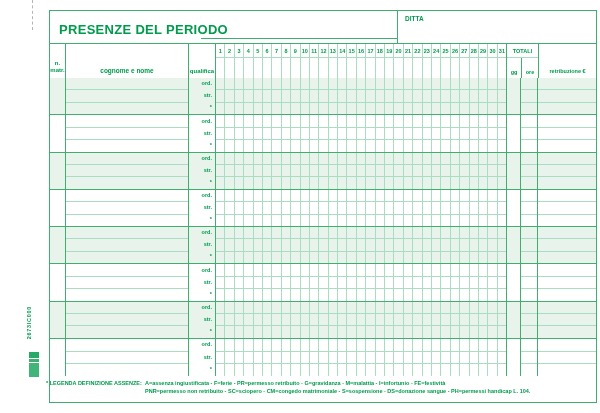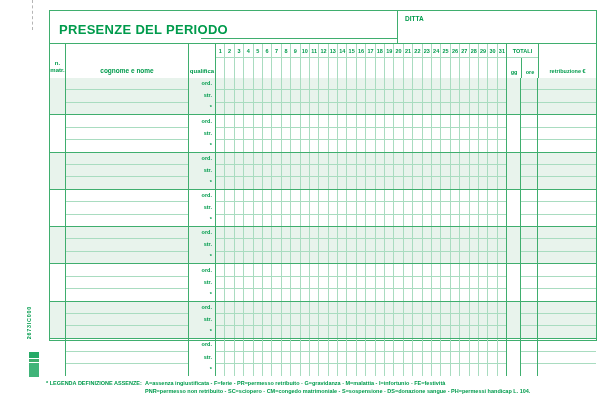--- a/index.html
+++ b/index.html
@@ -14,21 +14,21 @@
 
   .perforation{position:absolute;left:32px;top:0;height:30px;width:0;border-left:1px dashed #b5b5b5;}
 
   .product-code{position:absolute;left:26px;top:306px;writing-mode:vertical-rl;transform:rotate(180deg);
     font-size:5.5px;font-weight:bold;letter-spacing:0.7px;color:var(--green-text);}
   .brand-logo{position:absolute;left:29px;top:352px;width:10px;height:25px;display:flex;flex-direction:column;gap:1px;}
   .brand-logo .bar1{height:6px;background:var(--green-text);opacity:.85;}
   .brand-logo .bar2{height:3px;background:var(--line-med);}
   .brand-logo .bar3{flex:1;background:var(--green-text);opacity:.75;}
 
-  .form{position:absolute;left:49px;top:10px;width:548px;height:331px;border:1px solid var(--line-med);background:#fff;}
+  .form{position:absolute;left:49px;top:10px;width:548px;height:393px;border:1px solid var(--line-med);background:#fff;}
 
   .form-title{position:absolute;left:9px;top:11px;font-size:13px;font-weight:bold;letter-spacing:.3px;color:var(--green-text);white-space:nowrap;}
   .title-underline{position:absolute;left:151px;top:27px;width:196px;height:1px;background:var(--line-med);}
   .ditta-divider{position:absolute;left:347px;top:0;width:1px;height:32px;background:var(--line-med);}
   .ditta-label{position:absolute;left:355px;top:4px;font-size:6.5px;font-weight:bold;}
 
   .table-header{position:absolute;left:0;top:32px;width:546px;height:35px;border-top:1px solid var(--line-med);display:flex;}
   .h-matr{width:16px;border-right:1px solid var(--line-med);display:flex;flex-direction:column;justify-content:flex-end;align-items:center;
     font-size:6px;font-weight:bold;line-height:1.2;padding-bottom:4px;text-align:center;}
   .h-name{width:123px;border-right:1px solid var(--line-med);display:flex;align-items:flex-end;justify-content:center;

